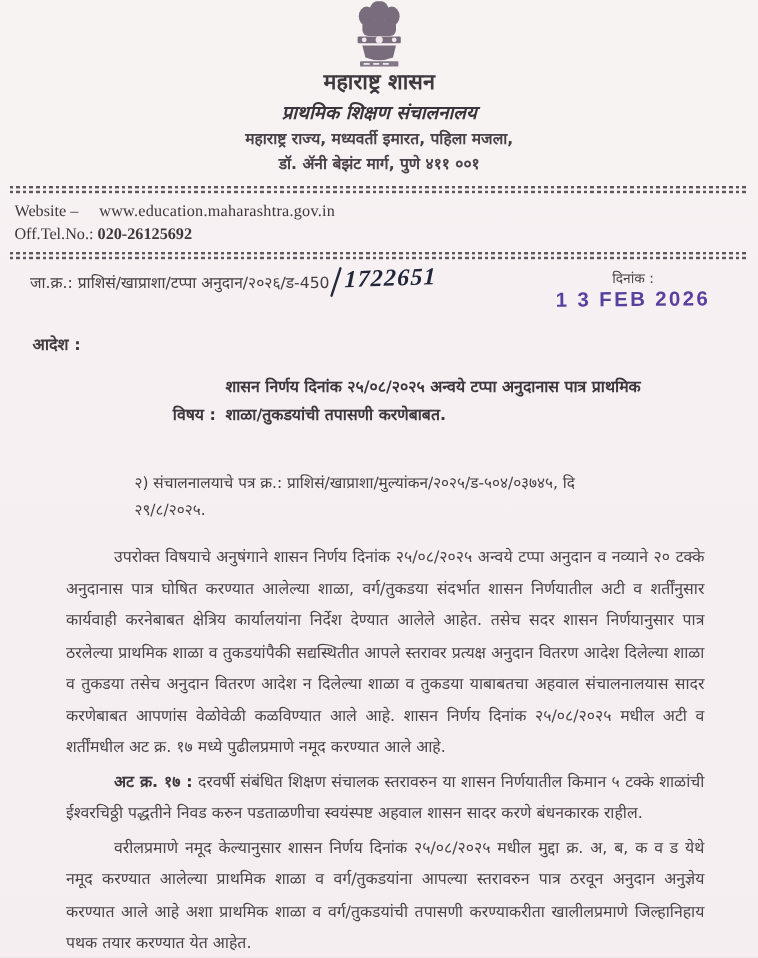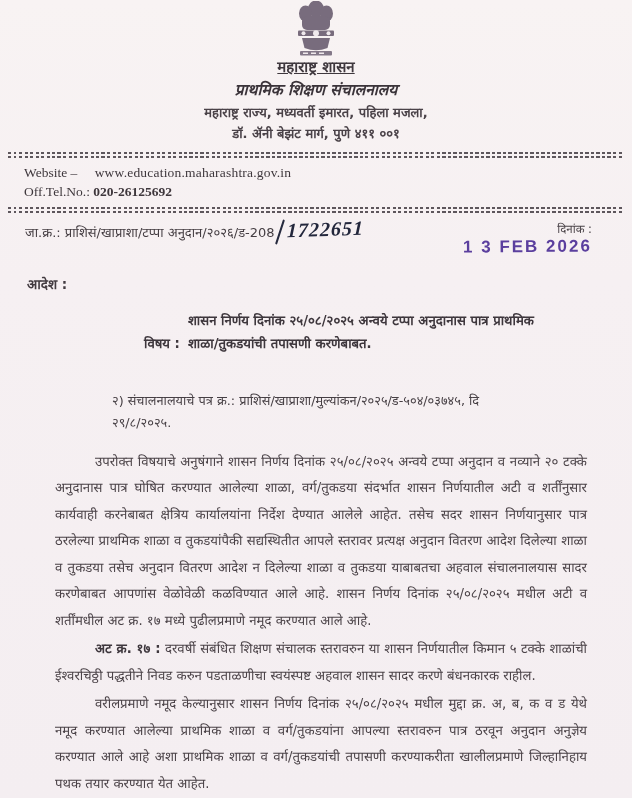--- a/index.html
+++ b/index.html
@@ -10,55 +10,55 @@
     margin:0 auto;
     background:linear-gradient(180deg,#f8f3f3 0%, #f6f0f2 35%, #f4eef1 100%);
     overflow:hidden;
     font-family:"DejaVu Sans", sans-serif;
     color:#4a4247;
   }
   
   .emblem-wrap { text-align:center; padding-top:1px; height:56px; }
   .emblem-wrap svg { filter:blur(.3px); opacity:.92; }
   .hdr { text-align:center; line-height:1.25; }
-  .hdr-gov   { font-size:15px; font-weight:bold; color:#3f383e; margin-top:2px;text-decoration:underline; }
+  .hdr-gov   { font-size:18px; font-weight:bold; color:#3f383e; margin-top:2px; }
   .hdr-dept  { font-size:15.5px; font-weight:bold; color:#3b343a; margin-top:4px;font-style:italic; }
   .hdr-addr  { font-size:13px;  font-weight:600; color:#4a4248; margin-top:5px; }
   
   .sep { height:6px; margin:0 8px; }
   .sep .d {
     height:2px;
     background:repeating-linear-gradient(90deg,#5d565c 0 3px, transparent 3px 5.5px);
   }
   .sep .d + .d { margin-top:2px; }
   .sep-1 { margin-top:9px; }
   .sep-2 { margin-top:7px; }
   
-  .contact { padding:7px 26px 0 24px; font-family:"Liberation Serif", serif; font-size:13.5px; color:#3e373c; }
+  .contact { padding:7px 26px 0 12px; font-family:"Liberation Serif", serif; font-size:13.5px; color:#3e373c; }
   .contact-row1 { display:flex; justify-content:space-between; align-items:baseline; }
   .website-label { margin-right:14px; }
   .website-value { letter-spacing:.2px; }
   .email-value { }
   .tel-row { margin-top:3px; }
   .tel-value { font-weight:bold; }
   
   .meta { display:flex; justify-content:space-between; padding:10px 40px 0 25px; }
   .outward { font-size:13px; color:#443d42; white-space:nowrap; display:flex; align-items:flex-start; }
   .hand-slash {
     display:inline-block; width:2px; height:26px;
     background:#262a3e; transform:rotate(18deg);
     margin:-4px 6px 0 4px; border-radius:2px;
   }
   .handwritten {
     font-family:"Liberation Serif", serif;
     font-size:20px; font-style:italic; font-weight:600;
     color:#23273c; transform:rotate(-2deg) skewX(-4deg);
     display:inline-block; margin-top:-5px; letter-spacing:1px;
   }
-  .date-block { text-align:right; margin-top:-2px; }
+  .date-block { text-align:center; margin-top:-2px; }
   .date-label { font-size:11.5px; color:#4a4348; }
   .date-stamp {
     font-family:"Liberation Sans", sans-serif;
     font-size:17px; font-weight:bold; letter-spacing:2px;
     color:#5b3f9e; transform:rotate(-.5deg); display:inline-block;
     margin-top:1px;
   }
   
   .order-label { margin:18px 0 0 27px; font-size:13.5px; font-weight:600; color:#433c41; }
   .subject { display:flex; gap:8px; margin:16px 66px 0 144px; font-size:13.2px; font-weight:bold; line-height:23px; color:#3e373d;align-items:flex-end; }
@@ -125,21 +125,21 @@
     </div>
   </div>
 
   <div class="sep sep-2">
       <div class="d"></div>
       <div class="d"></div>
     </div>
 
   <div class="meta">
     <div class="outward">
-      <span>जा.क्र.: प्राशिसं/खाप्राशा/टप्पा अनुदान/२०२६/ड-208</span>
+      <span>जा.क्र.: प्राशिसं/खाप्राशा/टप्पा अनुदान/२०२६/ड-450</span>
       <span class="hand-slash"></span>
       <span class="handwritten">1722651</span>
     </div>
     <div class="date-block">
       <div class="date-label">दिनांक :</div>
       <div class="date-stamp">1 3 FEB 2026</div>
     </div>
   </div>
 
   <div class="order-label">आदेश :</div>

